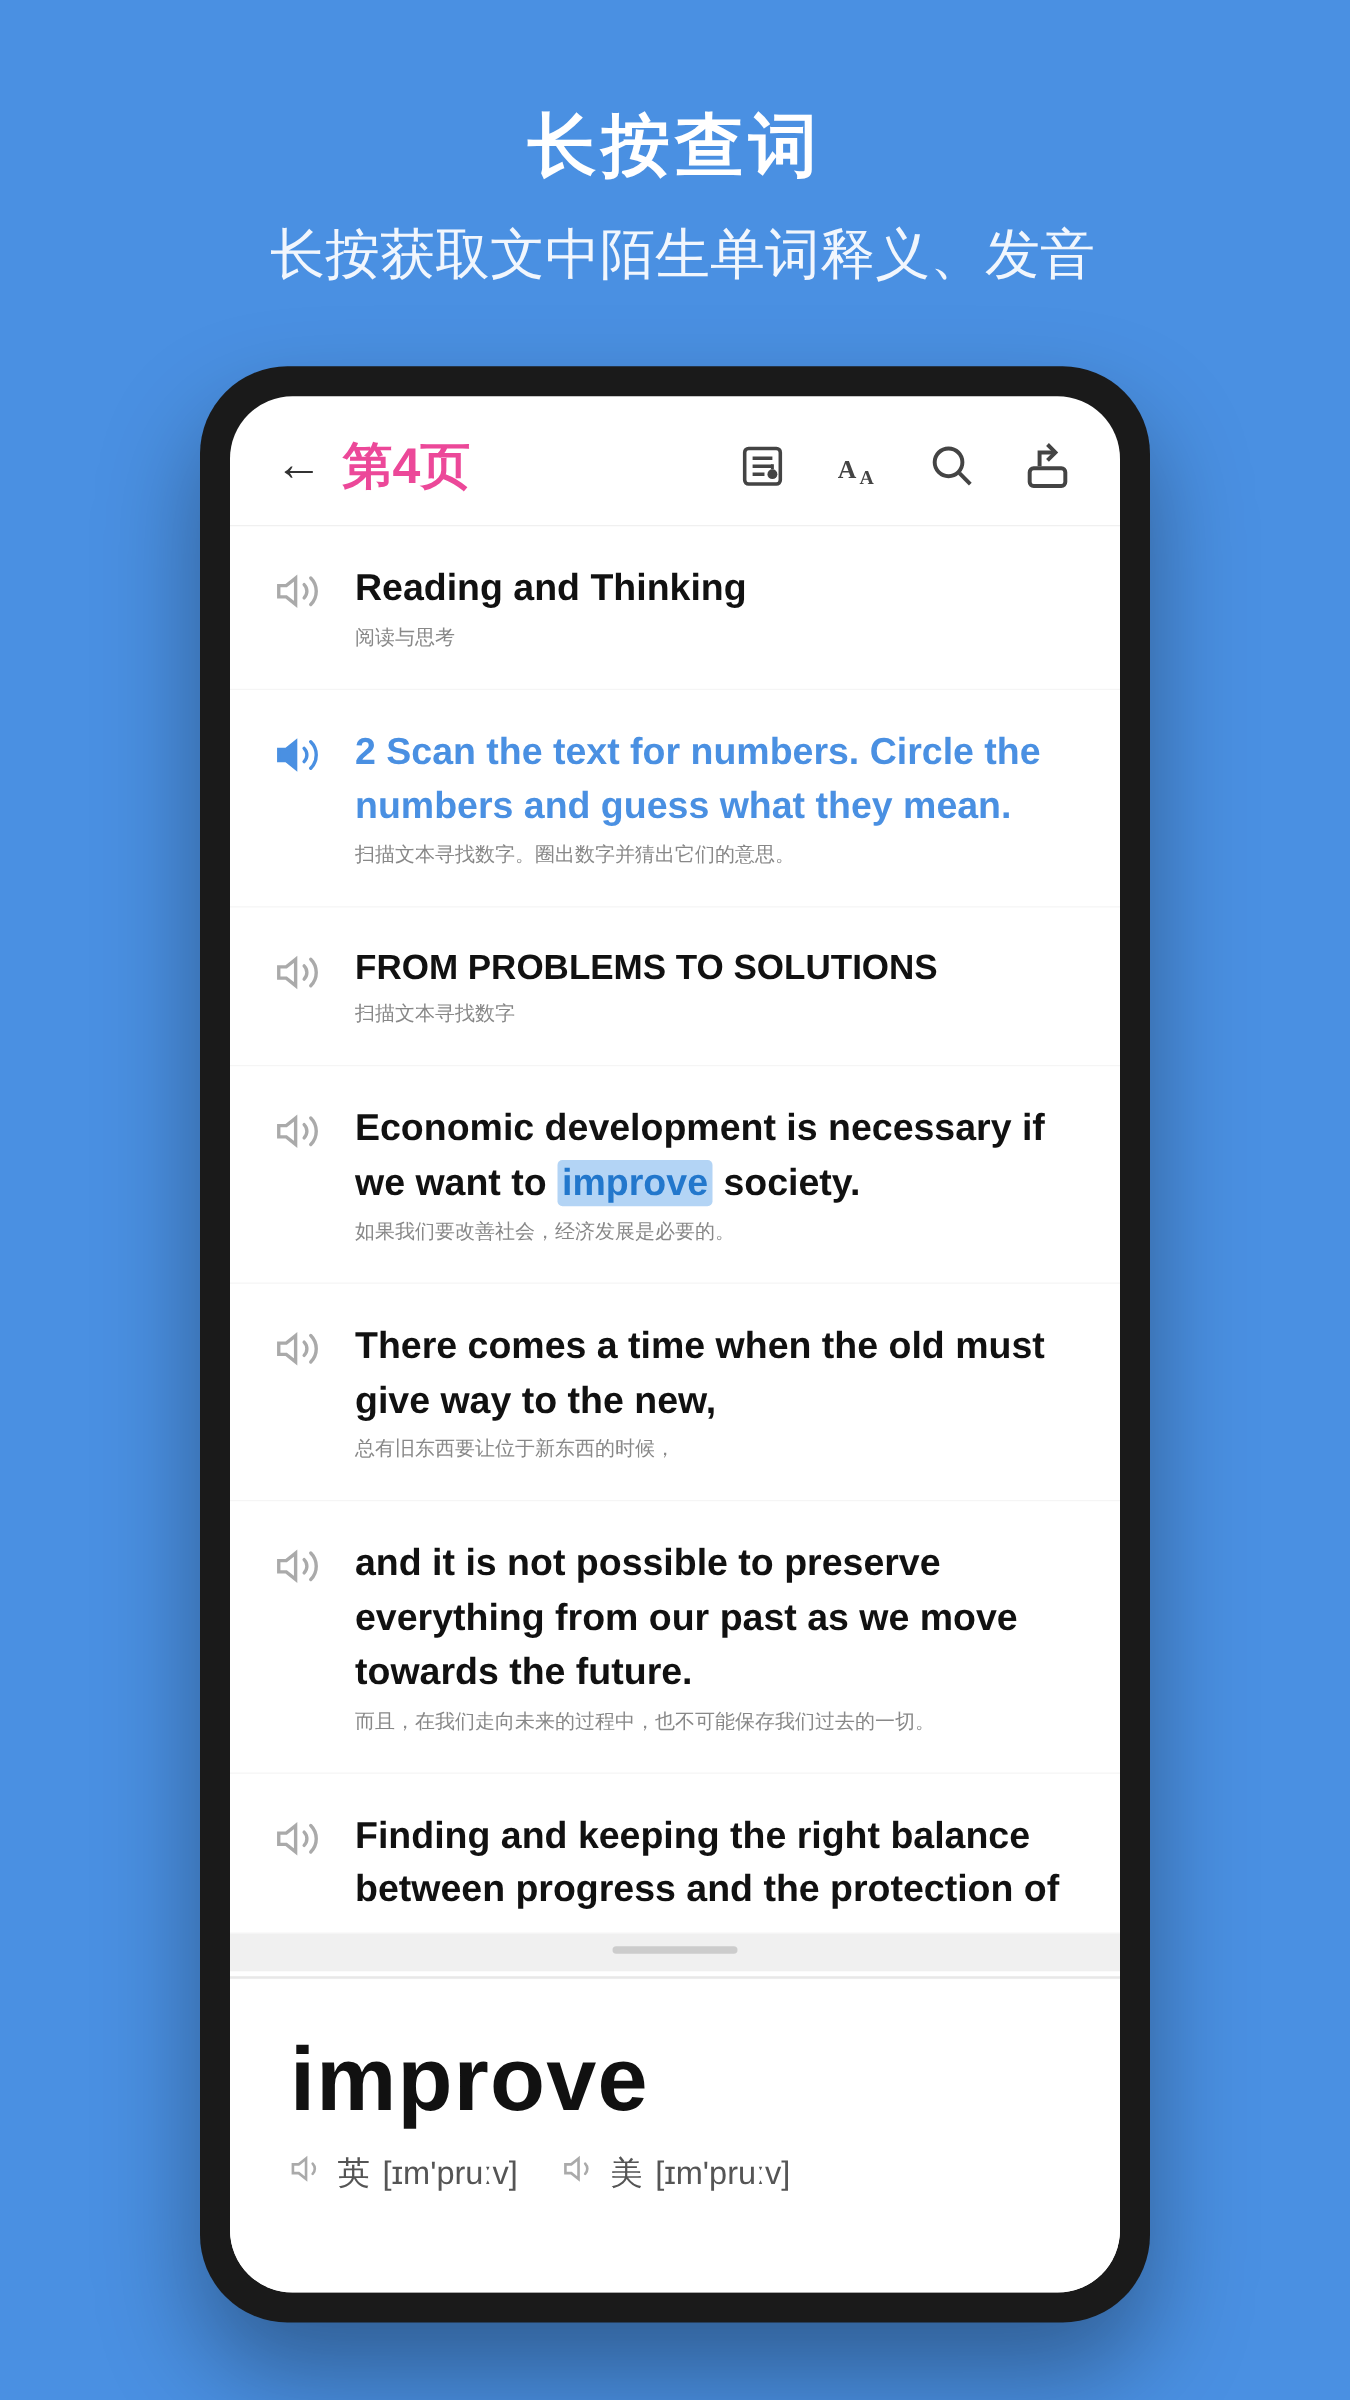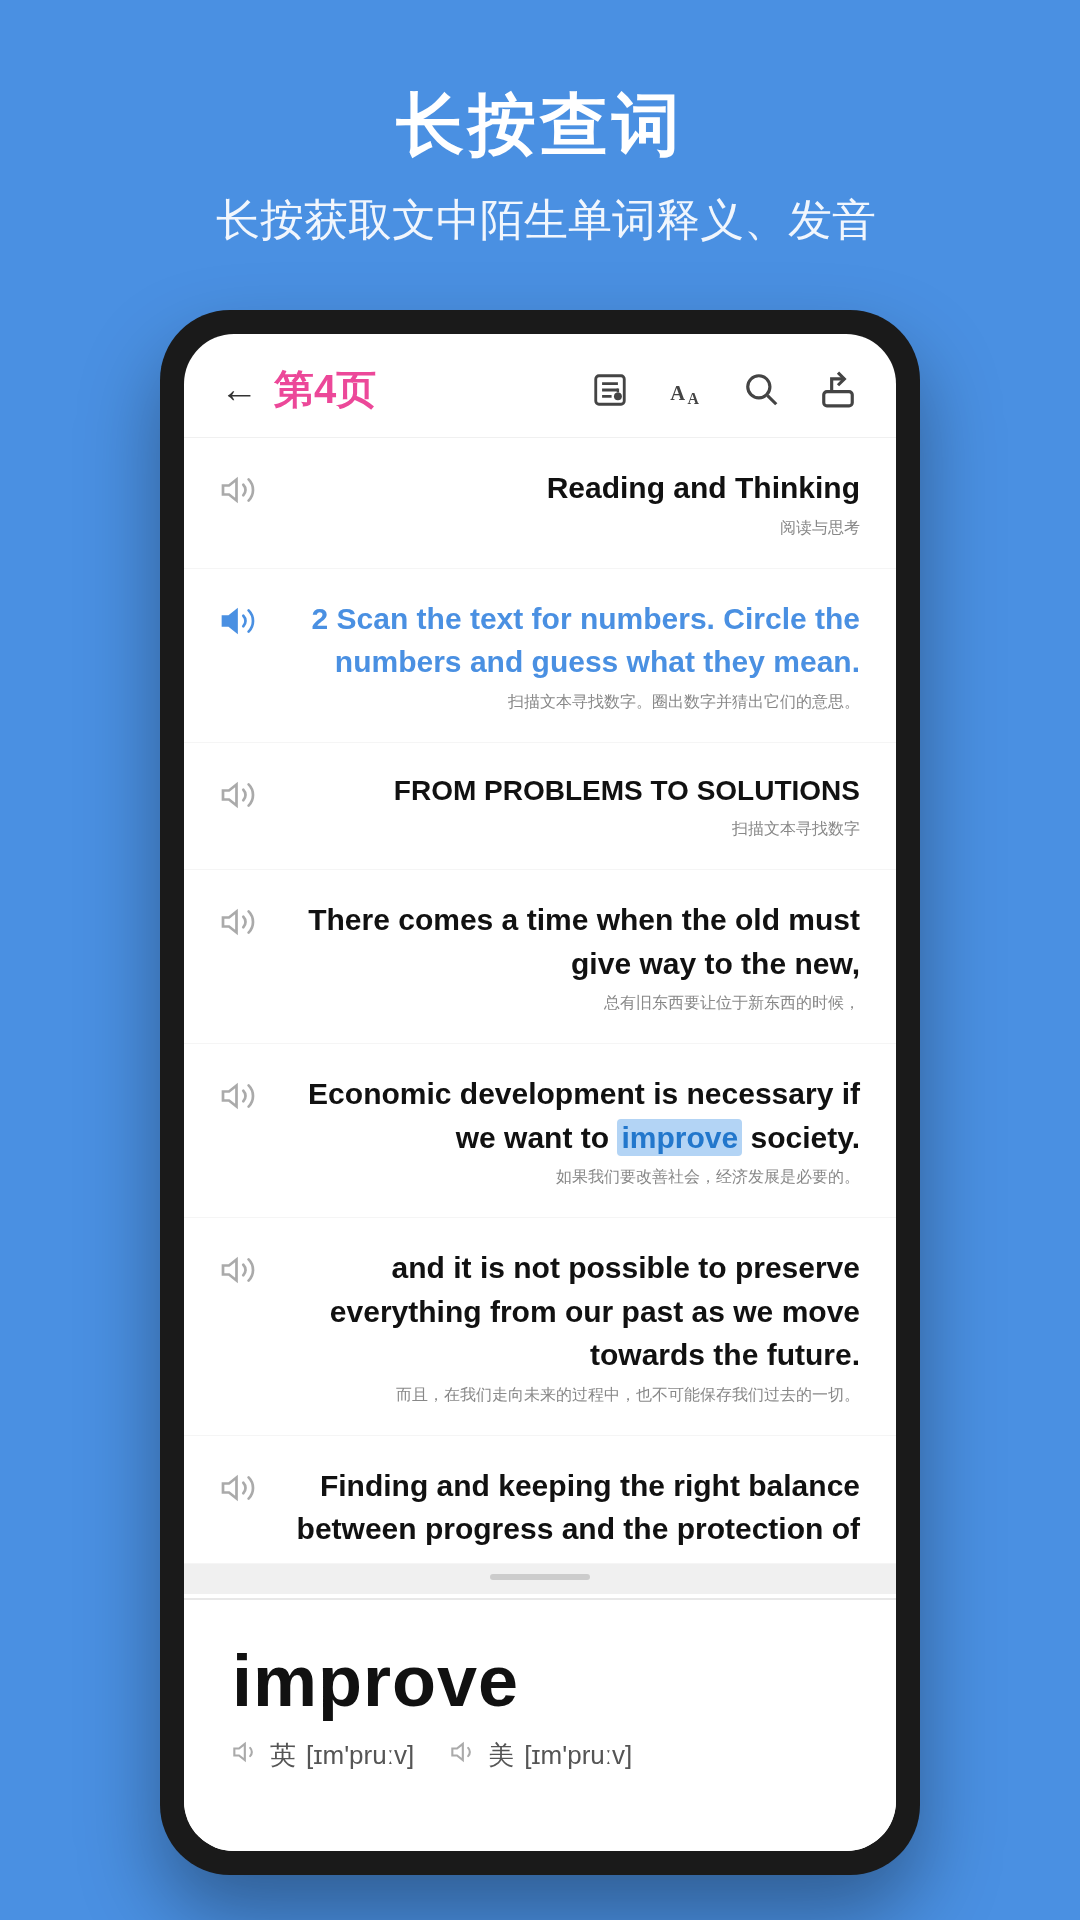--- a/index.html
+++ b/index.html
@@ -22,21 +22,21 @@
       align-items: center;
     }
 
     
     .header-text {
       margin-top: 80px;
       text-align: center;
     }
 
     .header-title {
-      font-size: 68px;
+      font-size: 55px;
       font-weight: 900;
       color: white;
       letter-spacing: 4px;
     }
 
     .header-subtitle {
       font-size: 44px;
       color: rgba(255,255,255,0.92);
       margin-top: 20px;
       font-weight: 400;
@@ -126,21 +126,20 @@
       width: 44px;
       height: 34px;
     }
 
     .sound-icon.blue {
       color: #4A90E2;
     }
 
     .item-text {
       flex: 1;
-      text-align: right;
     }
 
     .item-en {
       font-size: 30px;
       font-weight: 700;
       color: #111;
       line-height: 1.45;
     }
 
     .item-en.blue {
@@ -312,38 +311,38 @@
 
           <div class="content-item">
             <div class="sound-icon">
               <svg viewBox="0 0 24 24" fill="none" stroke="currentColor" stroke-width="1.8" width="36" height="36">
                 <polygon points="11,5 6,9 2,9 2,15 6,15 11,19"></polygon>
                 <path d="M15.54,8.46a5,5,0,0,1,0,7.07" stroke-linecap="round"></path>
                 <path d="M19.07,4.93a10,10,0,0,1,0,14.14" stroke-linecap="round"></path>
               </svg>
             </div>
             <div class="item-text">
-              <div class="item-en">There comes a time when the old must give way to the new,</div>
-              <div class="item-cn">总有旧东西要让位于新东西的时候，</div>
-            </div>
-          </div>
-
-          <div class="content-item">
-            <div class="sound-icon">
-              <svg viewBox="0 0 24 24" fill="none" stroke="currentColor" stroke-width="1.8" width="36" height="36">
-                <polygon points="11,5 6,9 2,9 2,15 6,15 11,19"></polygon>
-                <path d="M15.54,8.46a5,5,0,0,1,0,7.07" stroke-linecap="round"></path>
-                <path d="M19.07,4.93a10,10,0,0,1,0,14.14" stroke-linecap="round"></path>
-              </svg>
-            </div>
-            <div class="item-text">
               <div class="item-en">
                 <span>Economic development is necessary if we want to </span><span class="highlight-word">improve</span><span> society.</span>
               </div>
               <div class="item-cn">如果我们要改善社会，经济发展是必要的。</div>
+            </div>
+          </div>
+
+          <div class="content-item">
+            <div class="sound-icon">
+              <svg viewBox="0 0 24 24" fill="none" stroke="currentColor" stroke-width="1.8" width="36" height="36">
+                <polygon points="11,5 6,9 2,9 2,15 6,15 11,19"></polygon>
+                <path d="M15.54,8.46a5,5,0,0,1,0,7.07" stroke-linecap="round"></path>
+                <path d="M19.07,4.93a10,10,0,0,1,0,14.14" stroke-linecap="round"></path>
+              </svg>
+            </div>
+            <div class="item-text">
+              <div class="item-en">There comes a time when the old must give way to the new,</div>
+              <div class="item-cn">总有旧东西要让位于新东西的时候，</div>
             </div>
           </div>
 
           <div class="content-item">
             <div class="sound-icon">
               <svg viewBox="0 0 24 24" fill="none" stroke="currentColor" stroke-width="1.8" width="36" height="36">
                 <polygon points="11,5 6,9 2,9 2,15 6,15 11,19"></polygon>
                 <path d="M15.54,8.46a5,5,0,0,1,0,7.07" stroke-linecap="round"></path>
                 <path d="M19.07,4.93a10,10,0,0,1,0,14.14" stroke-linecap="round"></path>
               </svg>

